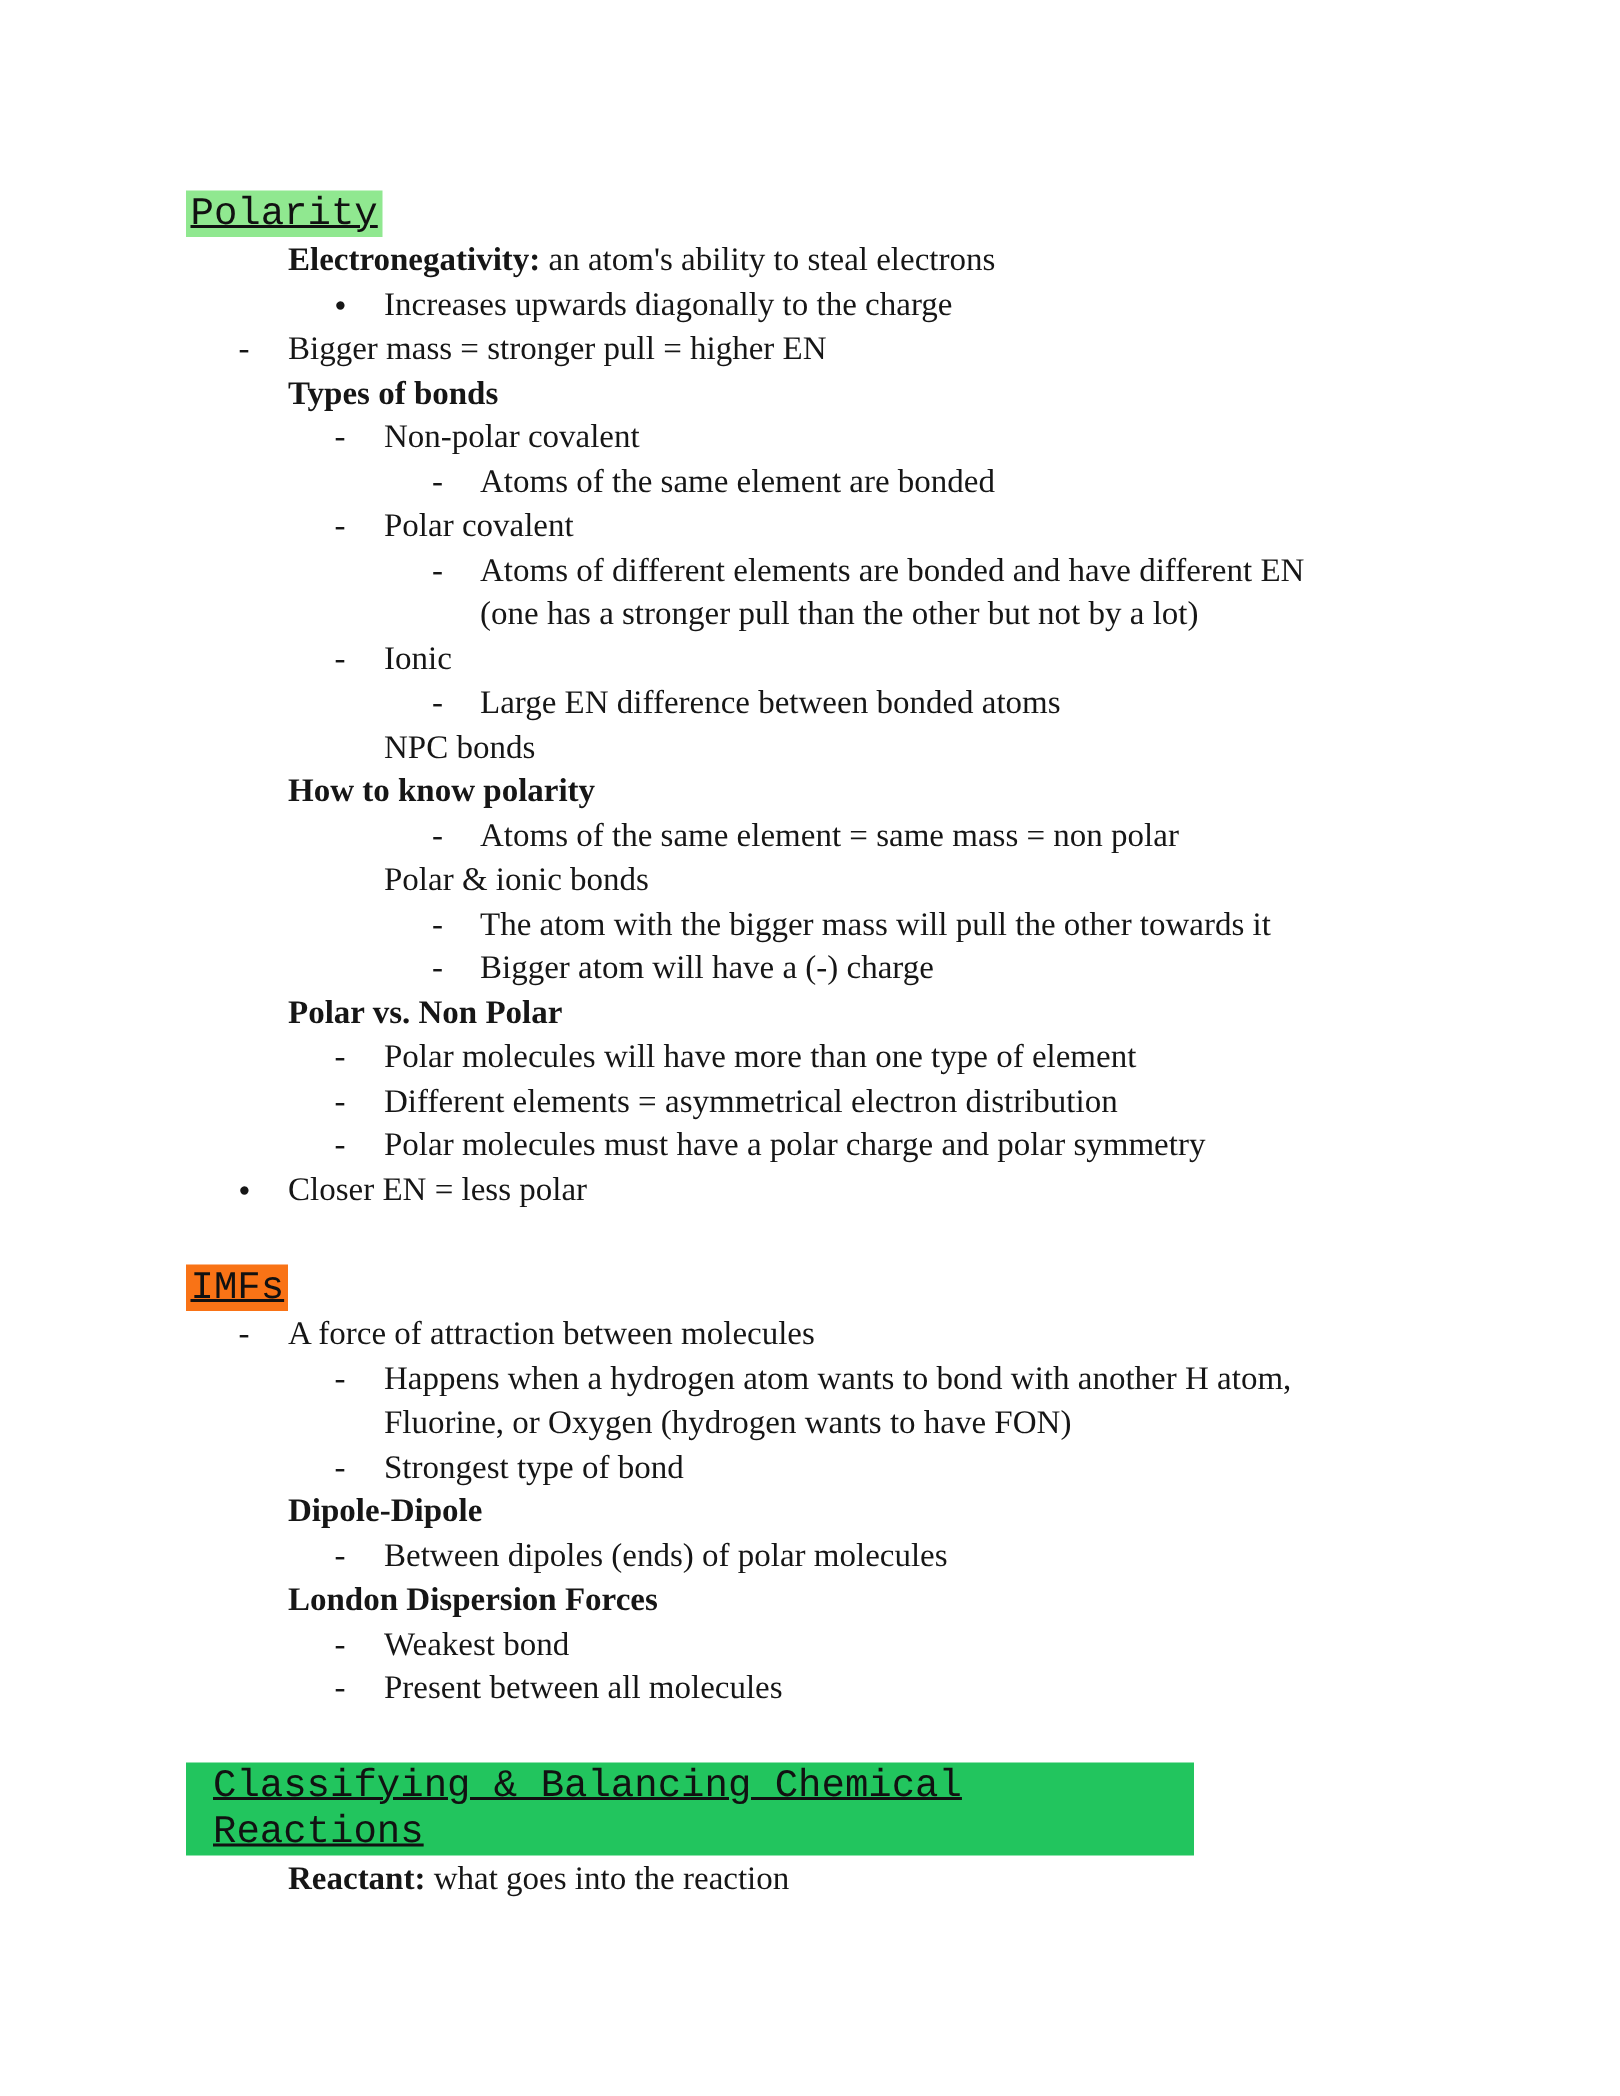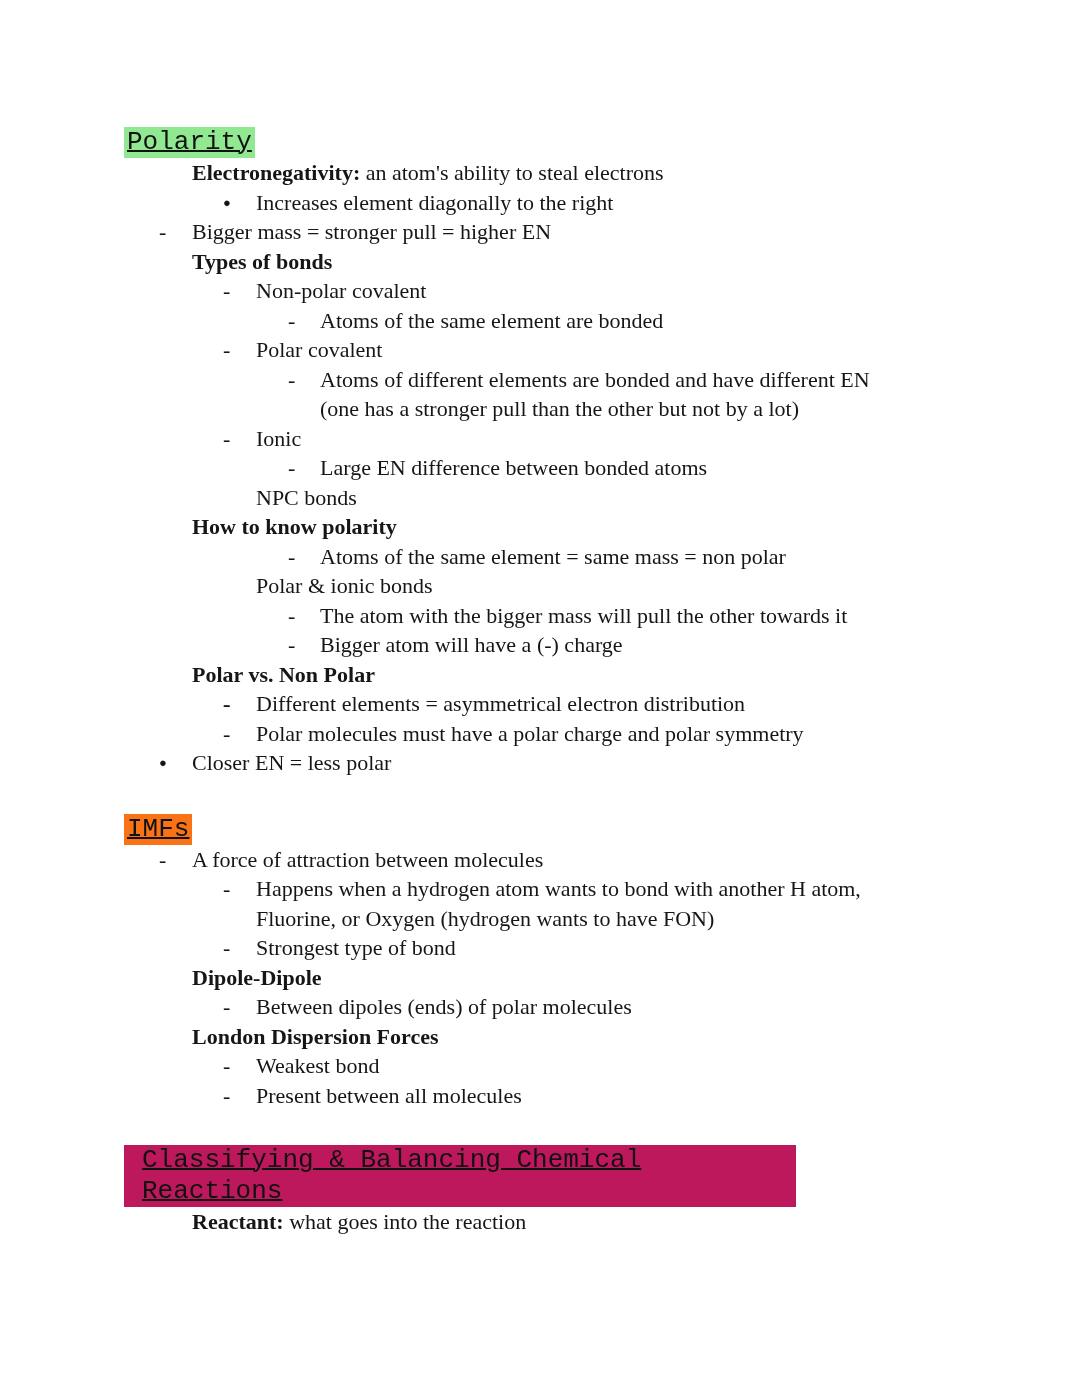--- a/index.html
+++ b/index.html
@@ -48,37 +48,37 @@
 </style>
 </head>
 <body>
 
 <div class="page" style="background: rgb(255, 255, 255); color: rgb(22, 22, 22);">
 
   <div class="section">
     <div class="heading-row"><span class="heading" style="background: rgb(144, 232, 144);">Polarity</span></div>
     <div class="items">
         <div class="item l1"><span class="marker"></span><span class="seg-bold">Electronegativity:</span><span class="seg-underline"></span><span class="seg-text"> an atom's ability to steal electrons</span><span class="seg-text2"></span></div>
-        <div class="item l2"><span class="marker dot">●</span><span class="seg-bold"></span><span class="seg-underline"></span><span class="seg-text">Increases element diagonally to the right</span><span class="seg-text2"></span></div>
+        <div class="item l2"><span class="marker dot">●</span><span class="seg-bold"></span><span class="seg-underline"></span><span class="seg-text">Increases upwards diagonally to the charge</span><span class="seg-text2"></span></div>
         <div class="item l1"><span class="marker">-</span><span class="seg-bold"></span><span class="seg-underline"></span><span class="seg-text">Bigger mass = stronger pull = higher EN</span><span class="seg-text2"></span></div>
         <div class="item l1"><span class="marker"></span><span class="seg-bold">Types of bonds</span><span class="seg-underline"></span><span class="seg-text"></span><span class="seg-text2"></span></div>
         <div class="item l2"><span class="marker">-</span><span class="seg-bold"></span><span class="seg-underline">Non-polar covalent</span><span class="seg-text"></span><span class="seg-text2"></span></div>
         <div class="item l3"><span class="marker">-</span><span class="seg-bold"></span><span class="seg-underline"></span><span class="seg-text">Atoms of the same element are bonded</span><span class="seg-text2"></span></div>
         <div class="item l2"><span class="marker">-</span><span class="seg-bold"></span><span class="seg-underline">Polar covalent</span><span class="seg-text"></span><span class="seg-text2"></span></div>
         <div class="item l3"><span class="marker">-</span><span class="seg-bold"></span><span class="seg-underline"></span><span class="seg-text">Atoms of different elements are bonded and have different EN</span><span class="seg-text2">(one has a stronger pull than the other but not by a lot)</span></div>
         <div class="item l2"><span class="marker">-</span><span class="seg-bold"></span><span class="seg-underline">Ionic</span><span class="seg-text"></span><span class="seg-text2"></span></div>
         <div class="item l3"><span class="marker">-</span><span class="seg-bold"></span><span class="seg-underline"></span><span class="seg-text">Large EN difference between bonded atoms</span><span class="seg-text2"></span></div>
         <div class="item l2"><span class="marker"></span><span class="seg-bold"></span><span class="seg-underline">NPC bonds</span><span class="seg-text"></span><span class="seg-text2"></span></div>
         <div class="item l1"><span class="marker"></span><span class="seg-bold">How to know polarity</span><span class="seg-underline"></span><span class="seg-text"></span><span class="seg-text2"></span></div>
         <div class="item l3"><span class="marker">-</span><span class="seg-bold"></span><span class="seg-underline"></span><span class="seg-text">Atoms of the same element = same mass = non polar</span><span class="seg-text2"></span></div>
         <div class="item l2"><span class="marker"></span><span class="seg-bold"></span><span class="seg-underline">Polar &amp; ionic bonds</span><span class="seg-text"></span><span class="seg-text2"></span></div>
         <div class="item l3"><span class="marker">-</span><span class="seg-bold"></span><span class="seg-underline"></span><span class="seg-text">The atom with the bigger mass will pull the other towards it</span><span class="seg-text2"></span></div>
         <div class="item l3"><span class="marker">-</span><span class="seg-bold"></span><span class="seg-underline"></span><span class="seg-text">Bigger atom will have a (-) charge</span><span class="seg-text2"></span></div>
         <div class="item l1"><span class="marker"></span><span class="seg-bold">Polar vs. Non Polar</span><span class="seg-underline"></span><span class="seg-text"></span><span class="seg-text2"></span></div>
-        <div class="item l2"><span class="marker">-</span><span class="seg-bold"></span><span class="seg-underline"></span><span class="seg-text2"></span></div>
+        <div class="item l2"><span class="marker">-</span><span class="seg-bold"></span><span class="seg-underline"></span><span class="seg-text">Polar molecules will have more than one type of element</span><span class="seg-text2"></span></div>
         <div class="item l2"><span class="marker">-</span><span class="seg-bold"></span><span class="seg-underline"></span><span class="seg-text">Different elements = asymmetrical electron distribution</span><span class="seg-text2"></span></div>
         <div class="item l2"><span class="marker">-</span><span class="seg-bold"></span><span class="seg-underline"></span><span class="seg-text">Polar molecules must have a polar charge and polar symmetry</span><span class="seg-text2"></span></div>
         <div class="item l1"><span class="marker dot">●</span><span class="seg-bold"></span><span class="seg-underline"></span><span class="seg-text">Closer EN = less polar</span><span class="seg-text2"></span></div>
       </div>
   </div>
 
   <div class="section">
     <div class="heading-row"><span class="heading" style="background: #f97316;">IMFs</span></div>
     <div class="items">
         <div class="item l1"><span class="marker">-</span><span class="seg-bold"></span><span class="seg-underline"></span><span class="seg-text">A force of attraction between molecules</span><span class="seg-text2"></span></div>
@@ -86,19 +86,19 @@
         <div class="item l2"><span class="marker">-</span><span class="seg-bold"></span><span class="seg-underline"></span><span class="seg-text">Strongest type of bond</span><span class="seg-text2"></span></div>
         <div class="item l1"><span class="marker"></span><span class="seg-bold">Dipole-Dipole</span><span class="seg-underline"></span><span class="seg-text"></span><span class="seg-text2"></span></div>
         <div class="item l2"><span class="marker">-</span><span class="seg-bold"></span><span class="seg-underline"></span><span class="seg-text">Between dipoles (ends) of polar molecules</span><span class="seg-text2"></span></div>
         <div class="item l1"><span class="marker"></span><span class="seg-bold">London Dispersion Forces</span><span class="seg-underline"></span><span class="seg-text"></span><span class="seg-text2"></span></div>
         <div class="item l2"><span class="marker">-</span><span class="seg-bold"></span><span class="seg-underline"></span><span class="seg-text">Weakest bond</span><span class="seg-text2"></span></div>
         <div class="item l2"><span class="marker">-</span><span class="seg-bold"></span><span class="seg-underline"></span><span class="seg-text">Present between all molecules</span><span class="seg-text2"></span></div>
       </div>
   </div>
 
   <div class="section">
-    <div class="heading-row"><span class="heading" style="background: #be185d; padding-left: 18px;">Classifying &amp; Balancing Chemical Reactions</span></div>
+    <div class="heading-row"><span class="heading" style="background: #22c55e; padding-left: 18px;">Classifying &amp; Balancing Chemical Reactions</span></div>
     <div class="items">
         <div class="item l1"><span class="marker"></span><span class="seg-bold">Reactant:</span><span class="seg-underline"></span><span class="seg-text"> what goes into the reaction</span><span class="seg-text2"></span></div>
       </div>
   </div>
 
 </div>
 
 </body></html>

